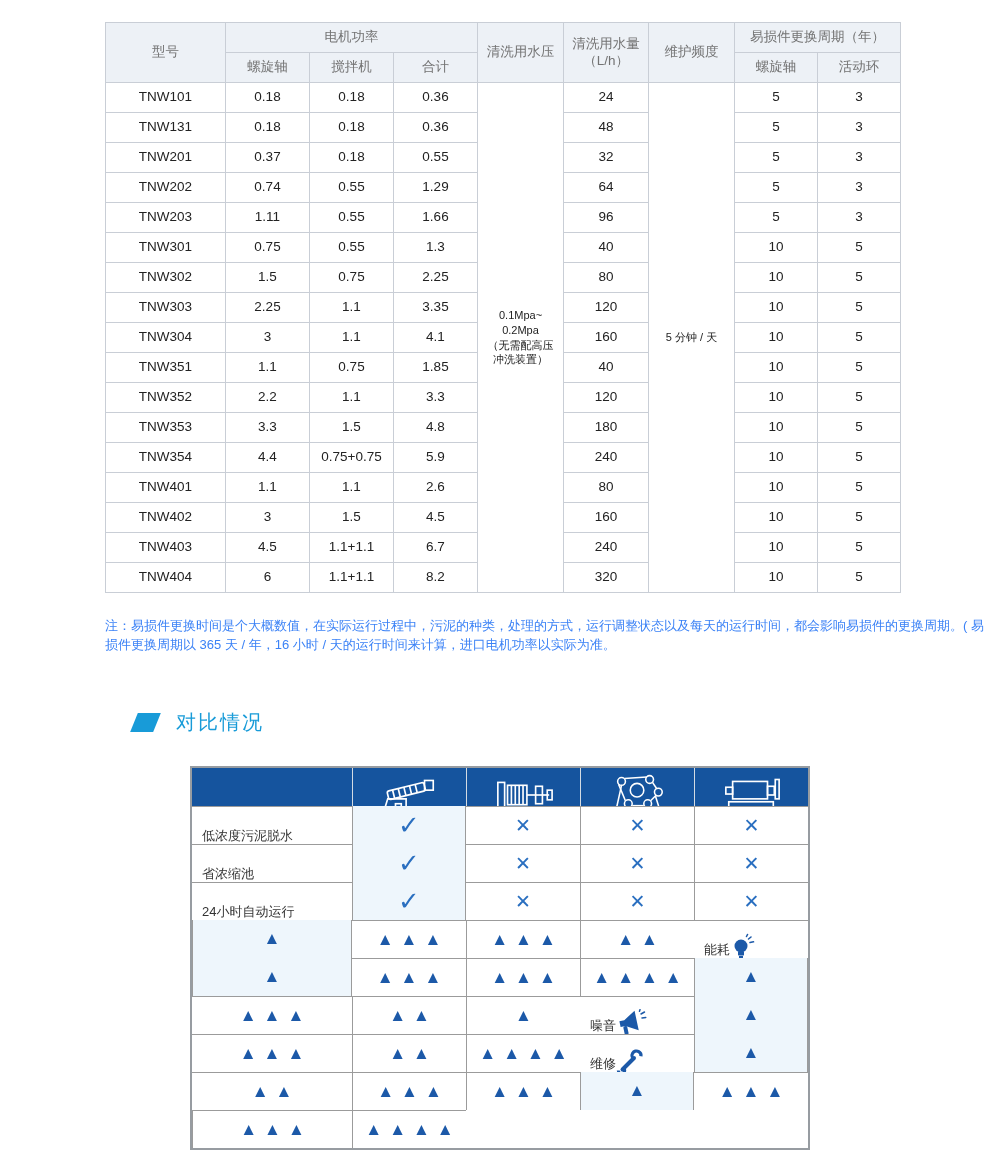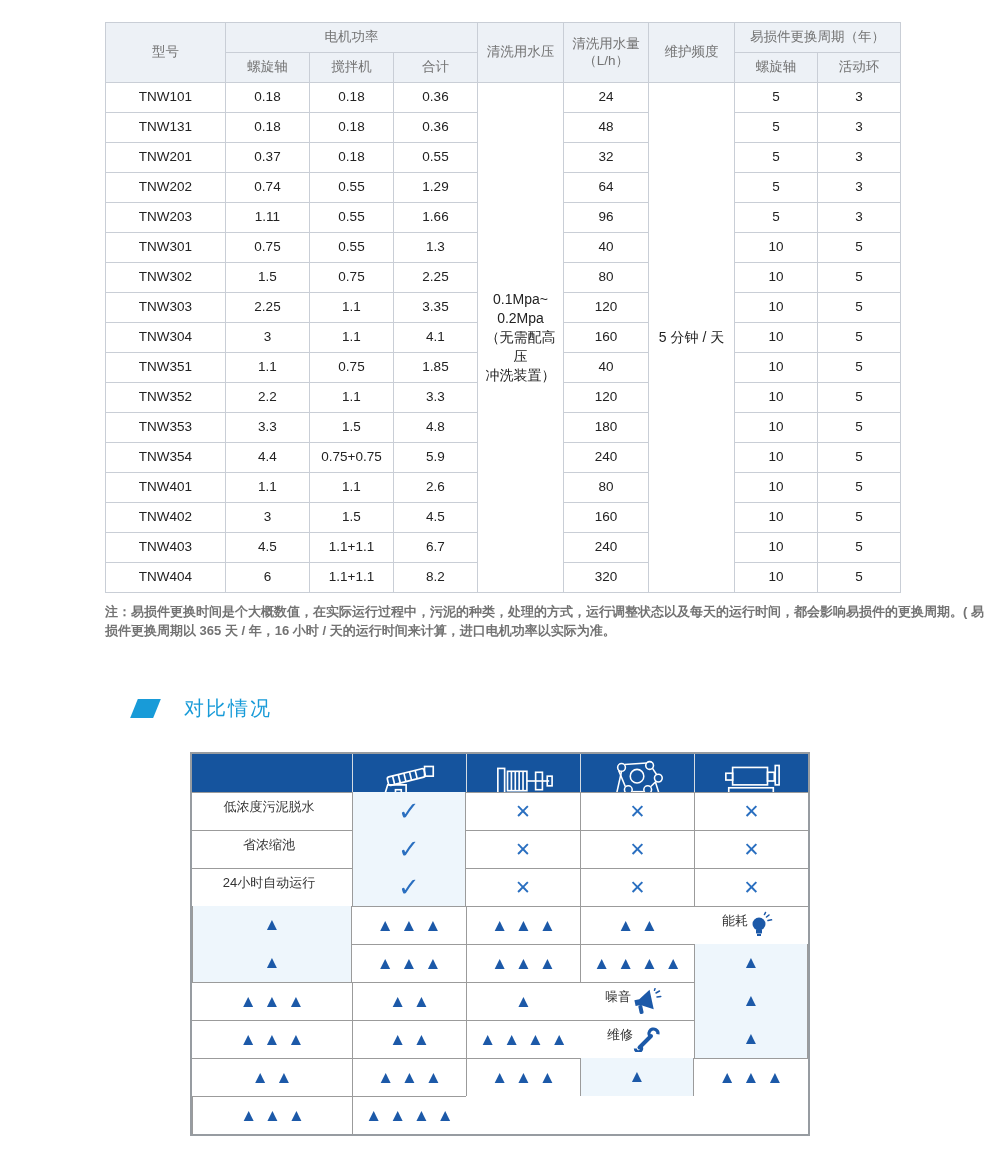--- a/index.html
+++ b/index.html
@@ -15,29 +15,29 @@
   }
   .spec-table th,.spec-table td{
     border:1px solid #c9ced6;text-align:center;vertical-align:middle;
     font-size:13.5px;padding:2px 3px;height:25px;line-height:1.25;
   }
   .spec-table th{
     background:#edf1f6;color:#737373;font-weight:400;white-space:pre-line;
   }
   .spec-table td{background:#fff;color:#222;}
   .pre{white-space:pre-line;}
-  td.merged-cell{font-size:14px;line-height:1.35;}
+  td.merged-cell{font-size:11px;line-height:1.35;}
   
   .note{
-    margin:10px 0 0 105px;width:888px;
-    font-size:13px;line-height:1.45;color:#737373;font-weight:bold;
+    margin:24px 0 0 105px;width:888px;
+    font-size:13px;line-height:1.45;color:#3b82f6;
   }
   
   .section-head{
-    margin:54px 0 0 134px;display:flex;align-items:center;gap:27px;
+    margin:54px 0 0 134px;display:flex;align-items:center;gap:19px;
   }
   .section-icon{
     width:23px;height:19px;background:#189bd8;transform:skewX(-22deg);
   }
   .section-title{font-size:20px;color:#189bd8;letter-spacing:2px;font-weight:500;}
   
   .compare{
     margin:30px 0 0 190px;width:620px;box-sizing:border-box;
     border:2px solid #979ca1;
     display:grid;
@@ -51,22 +51,22 @@
     padding-bottom:9px;border-left:1px solid #d3dbe3;
   }
   .c-head.first{
     align-items:flex-start;justify-content:flex-end;
     padding-left:22px;padding-bottom:13px;border-left:none;
   }
   .c-head .m-label{font-size:13px;letter-spacing:1px;margin-top:3px;}
   .c-head .m-icon svg{display:block;}
   .c-label{
     box-sizing:border-box;border-top:1px solid #9b9b9b;background:#fff;
-    display:flex;justify-content:center;
-    padding:0 16px 0 10px;font-size:13px;color:#333;
+    display:flex;justify-content:flex-start;
+    padding:15px 16px 0 10px;font-size:13px;color:#333;
   }
   .c-label .r-text{align-self:flex-start;padding-top:5px;}
   .c-label .r-icon{align-self:center;display:flex;align-items:center;}
   .c-hl{
     box-sizing:border-box;background:#eef6fc;
     border-left:1px solid #9b9b9b;border-right:1px solid #9b9b9b;
     display:flex;align-items:center;justify-content:center;
   }
   .c-val{
     box-sizing:border-box;background:#fff;border-top:1px solid #9b9b9b;

